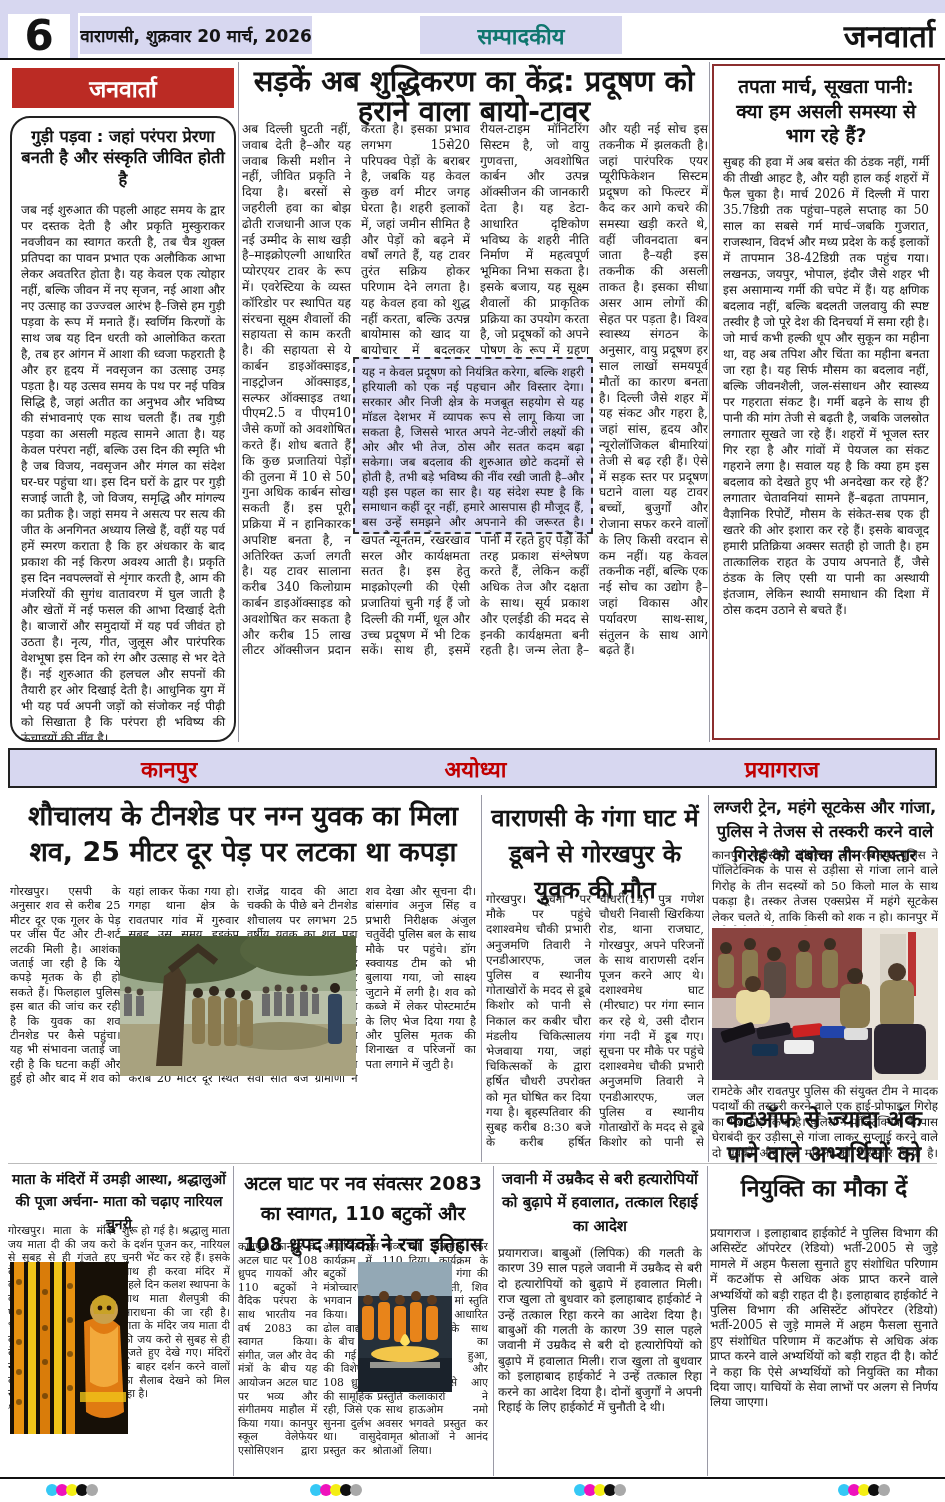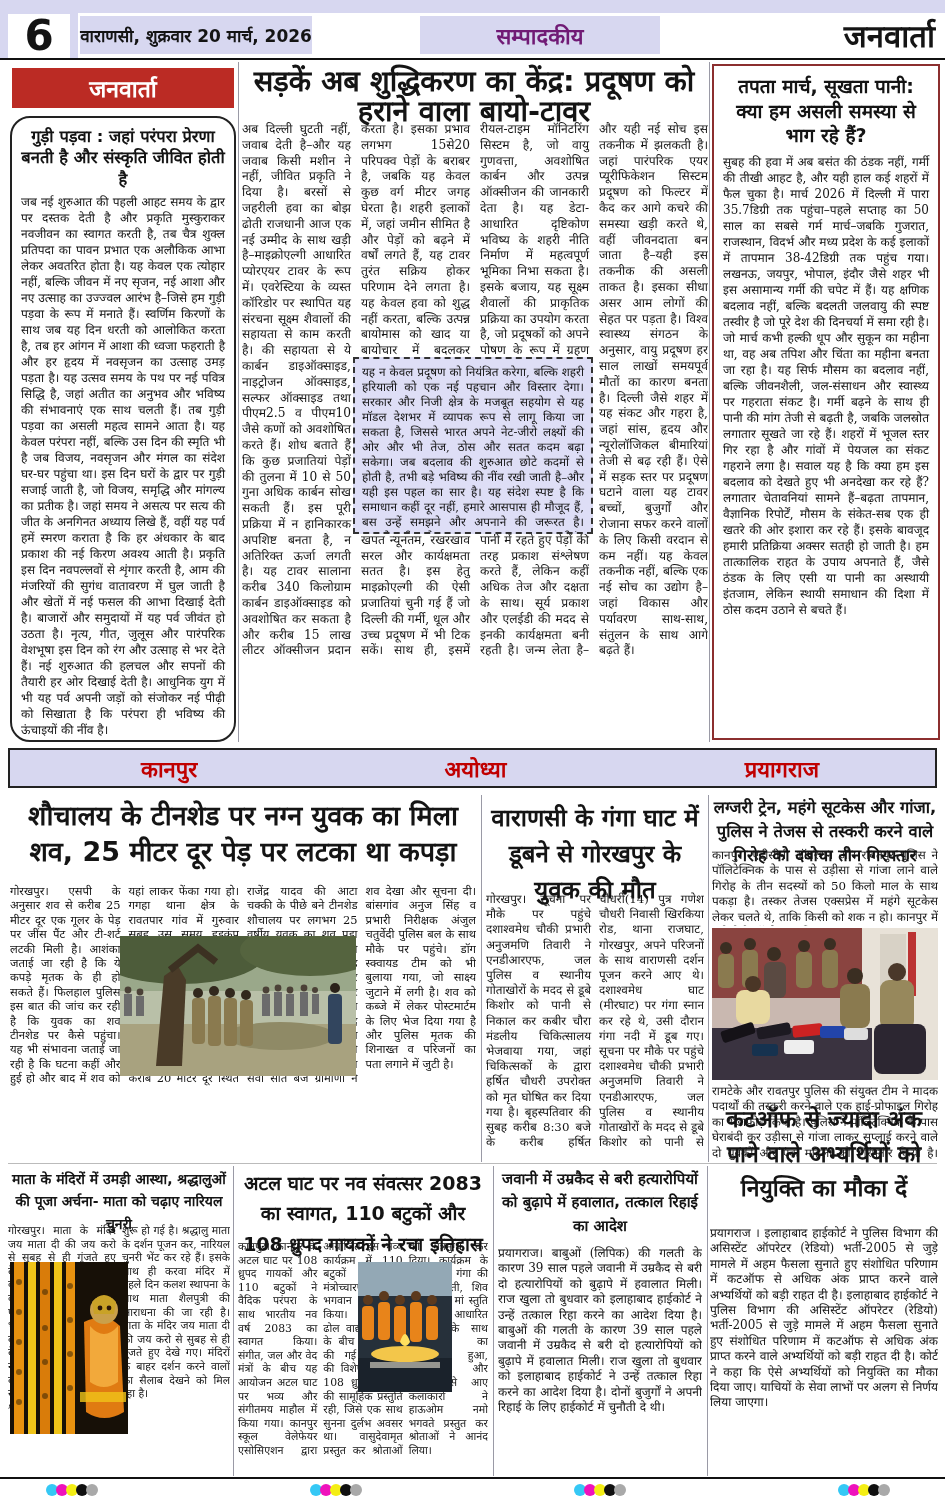--- a/index.html
+++ b/index.html
@@ -11,36 +11,36 @@
   .abs{position:absolute;}
   
   .top-strip{left:0;top:0;width:945px;height:13px;background:#d7d7f0;}
   .corner-lav{left:0;top:0;width:78px;height:58px;background:#d7d7f0;}
   .pageno-box{left:8px;top:14px;width:62px;height:44px;background:#ffffff;
     display:flex;align-items:center;justify-content:center;}
   .pageno{font-family:"DejaVu Sans",sans-serif;font-weight:bold;font-size:42px;line-height:1;}
   .date-box{left:80px;top:16px;width:232px;height:38px;background:#d7d7f0;
     display:flex;align-items:center;justify-content:center;
     font-family:"DejaVu Sans",sans-serif;font-weight:bold;font-size:17px;}
-  .section-box{left:420px;top:16px;width:240px;height:38px;background:#d7d7f0;
+  .section-box{left:420px;top:16px;width:202px;height:38px;background:#d7d7f0;
     display:flex;align-items:center;justify-content:center;
-    font-family:"DejaVu Sans",sans-serif;font-weight:bold;font-size:22px;color:#701a75;}
+    font-family:"DejaVu Sans",sans-serif;font-weight:bold;font-size:22px;color:#0f766e;}
   .masthead{right:10px;top:14px;font-family:"DejaVu Sans",sans-serif;
     font-weight:bold;font-size:31px;}
   .hrule{left:0;top:58px;width:945px;height:2px;background:#111;}
   
   .vr{width:1px;background:#9a9aa6;}
   
   .brand-box{left:12px;top:68px;width:222px;height:40px;background:#bb2b24;
     display:flex;align-items:center;justify-content:center;color:#fff;
     font-family:"DejaVu Sans",sans-serif;font-weight:bold;font-size:23px;}
   .left-ed{left:10px;top:116px;width:226px;height:626px;border:2px solid #222;
     border-radius:20px;padding:8px 9px;box-sizing:border-box;overflow:hidden;}
   .left-ed .title{font-family:"DejaVu Sans",sans-serif;font-weight:bold;
-    font-size:16.5px;line-height:1.3;text-align:center;margin-bottom:4px;}
+    font-size:16.5px;line-height:1.3;text-align:center;margin-bottom:12px;}
   .bodytxt{font-size:12px;line-height:16px;text-align:justify;}
   
   .center-head{left:240px;top:66px;width:468px;height:52px;
     font-family:"DejaVu Sans",sans-serif;font-weight:bold;font-size:29px;
     text-align:center;line-height:1.05;}
   .center-cols{left:242px;top:122px;width:466px;height:620px;
     column-count:4;column-gap:10px;font-size:12.2px;line-height:15.8px;
     text-align:justify;overflow:hidden;}
   .hl-box{left:353px;top:357px;width:240px;height:177px;background:#dedef6;
     border:2px dashed #333;box-sizing:border-box;padding:6px 7px;

